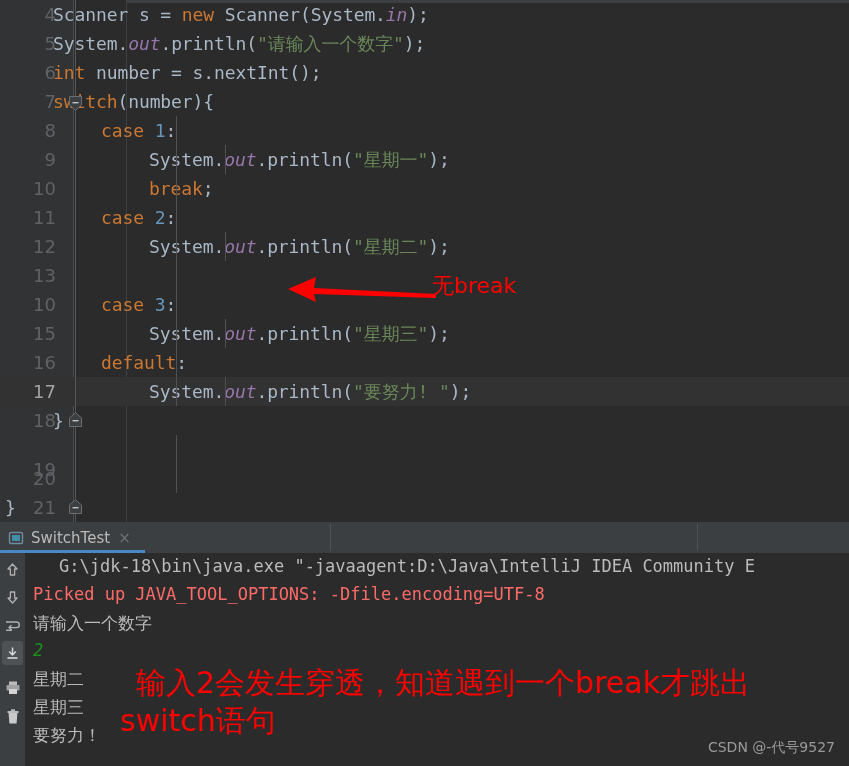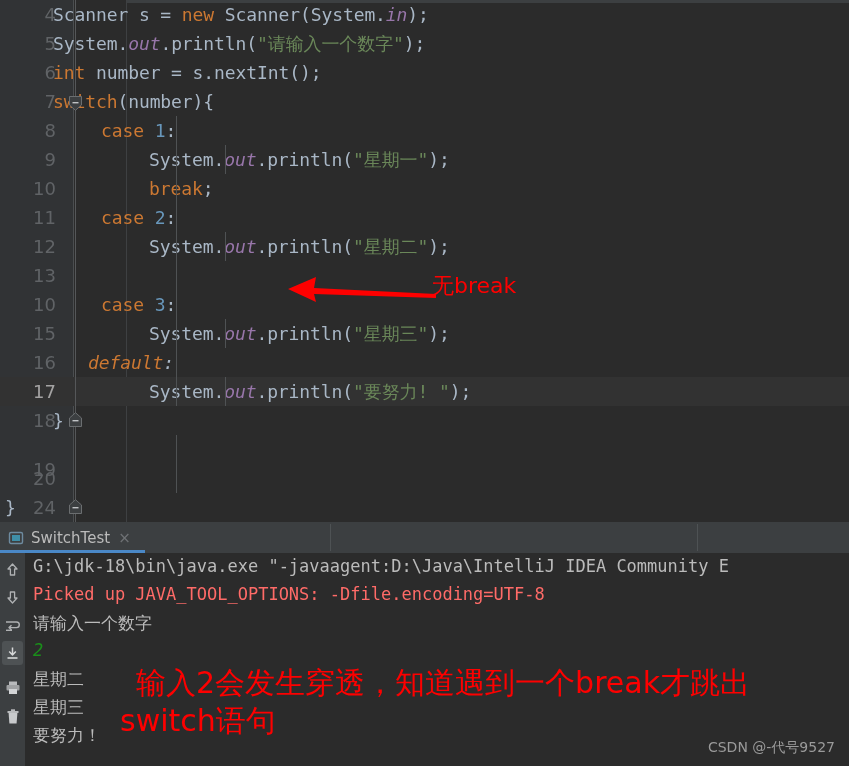--- a/index.html
+++ b/index.html
@@ -270,40 +270,40 @@
       <div class="row" style="top: 290px;">
         <div class="ln">10</div>
         <div class="code" style="left: 101px;"><span class="kw">case</span><span class="pl"> </span><span class="num">3</span><span class="pl">:</span></div>
       </div>
       <div class="row" style="top: 319px;">
         <div class="ln">15</div>
         <div class="code" style="left: 149px;"><span class="pl">System.</span><span class="fld">out</span><span class="pl">.println(</span><span class="str">"星期三"</span><span class="pl">);</span></div>
       </div>
       <div class="row" style="top: 348px;">
         <div class="ln">16</div>
-        <div class="code" style="left: 88px; font-style: italic;"><span class="kw">default</span><span class="pl">:</span></div>
+        <div class="code" style="left: 101px;"><span class="kw">default</span><span class="pl">:</span></div>
       </div>
       <div class="row hl" style="top: 377px; padding-left: 47px;">
         <div class="ln">17</div>
         <div class="code" style="left: 149px;"><span class="pl">System.</span><span class="fld">out</span><span class="pl">.println(</span><span class="str">"要努力! "</span><span class="pl">);</span></div>
       </div>
       <div class="row" style="top: 406px;">
         <div class="ln">18</div>
         <div class="code" style="left: 53px;"><span class="pl">}</span></div>
       </div>
       <div class="row" style="top: 455px;">
         <div class="ln">19</div>
         <div class="code" style="left: 53px;"></div>
       </div>
       <div class="row" style="top: 464px;">
         <div class="ln">20</div>
         <div class="code" style="left: 53px;"></div>
       </div>
       <div class="row" style="top: 493px;">
-        <div class="ln">24</div>
+        <div class="ln">21</div>
         <div class="code" style="left: 5px;"><span class="pl">}</span></div>
       </div>
     </div>
 
   <div class="guide" style="left:176px; top:116px; height:290px;"></div>
   <div class="guide" style="left:225px; top:145px; height:29px;"></div>
   <div class="guide" style="left:225px; top:232px; height:29px;"></div>
   <div class="guide" style="left:225px; top:319px; height:29px;"></div>
   <div class="guide" style="left:225px; top:377px; height:29px;"></div>
   <div class="guide" style="left:176px; top:435px; height:58px;"></div>
@@ -389,21 +389,21 @@
       <svg width="14" height="16" viewBox="0 0 14 16">
         <rect x="1.5" y="2" width="11" height="2" fill="#b8babc"></rect>
         <path d="M2.6 4 H11.4 L10.6 14.5 H3.4 Z" fill="#c8cacc"></path>
         <rect x="5" y="0.3" width="4" height="1.7" fill="#b8babc"></rect>
       </svg>
     </div>
   </div>
 
   <div class="output">
     <div id="olines">
-        <div class="oline " style="top: 3px;">G:\jdk-18\bin\java.exe "-javaagent:D:\Java\IntelliJ IDEA Community E</div>
+        <div class="oline " style="top: 3px; margin-left: 26px;">G:\jdk-18\bin\java.exe "-javaagent:D:\Java\IntelliJ IDEA Community E</div>
         <div class="oline err" style="top: 31px;">Picked up JAVA_TOOL_OPTIONS: -Dfile.encoding=UTF-8</div>
         <div class="oline cjk" style="top: 59px;">请输入一个数字</div>
         <div class="oline inp" style="top: 87px;">2</div>
         <div class="oline cjk" style="top: 115px;">星期二</div>
         <div class="oline cjk" style="top: 143px;">星期三</div>
         <div class="oline cjk" style="top: 171px;">要努力！</div>
       </div>
 
     <div class="console-annot" style="left:95px; top:112px;margin-left:16px;">输入2会发生穿透，知道遇到一个break才跳出</div>
     <div class="console-annot" style="left:95px; top:150px;">switch语句</div>

